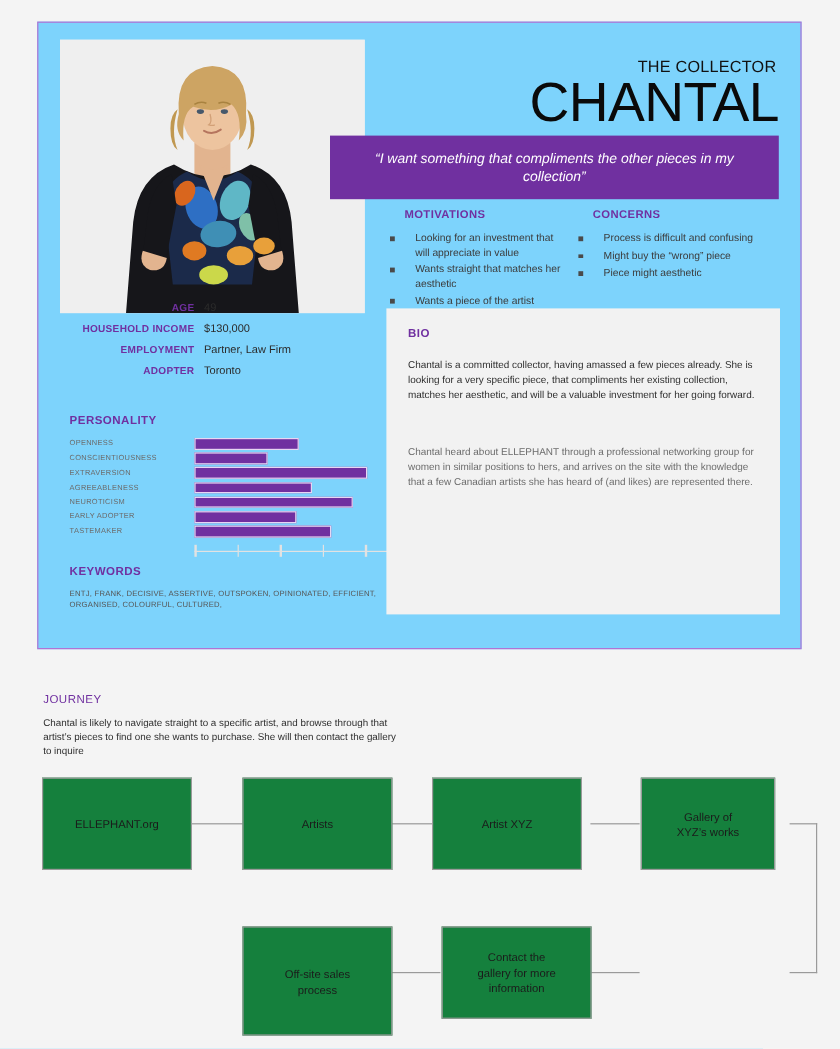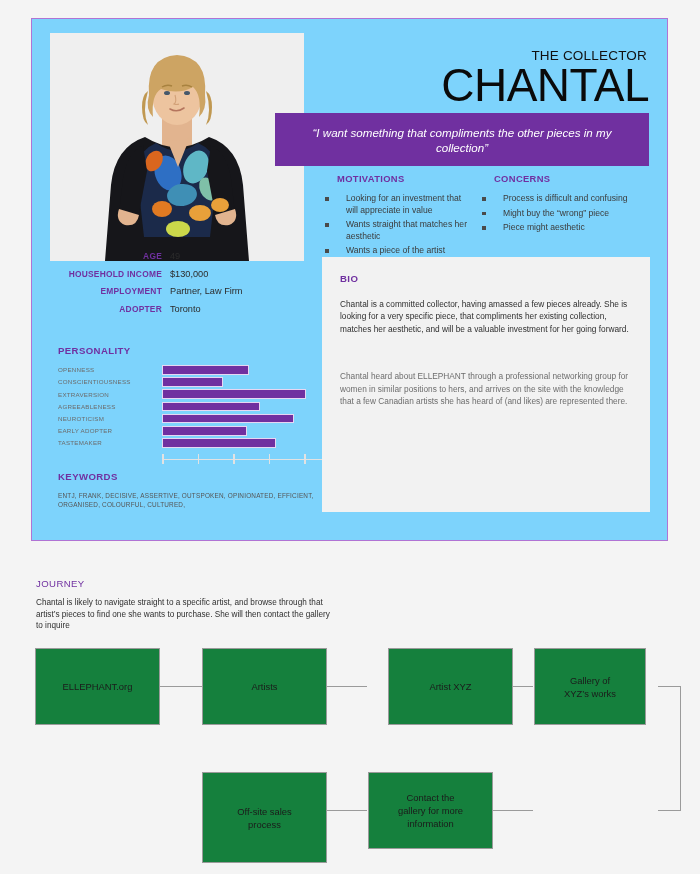--- a/index.html
+++ b/index.html
@@ -308,20 +308,20 @@
 
     <div class="conn" style="left:658px;top:686px;width:23px;height:1px;"></div>
     <div class="conn" style="left:680px;top:686px;width:1px;height:125px;"></div>
     <div class="conn" style="left:658px;top:810px;width:23px;height:1px;"></div>
 
     <div class="conn" style="left:492px;top:810px;width:41px;height:1px;"></div>
     <div class="conn" style="left:326px;top:810px;width:41px;height:1px;"></div>
 
     <div class="node" style="left:35px;top:648px;width:125px;height:77px;">ELLEPHANT.org</div>
     <div class="node" style="left:202px;top:648px;width:125px;height:77px;">Artists</div>
-    <div class="node" style="left:388px;top:648px;width:125px;height:77px;">Artist XYZ</div>
+    <div class="node" style="left:360px;top:648px;width:125px;height:77px;">Artist XYZ</div>
     <div class="node" style="left:534px;top:648px;width:112px;height:77px;">Gallery of XYZ’s works</div>
 
     <div class="node" style="left:368px;top:772px;width:125px;height:77px;">Contact the gallery for more information</div>
     <div class="node" style="left:202px;top:772px;width:125px;height:91px;">Off-site sales process</div>
   </div>
 
 </div>
 
 </body></html>

